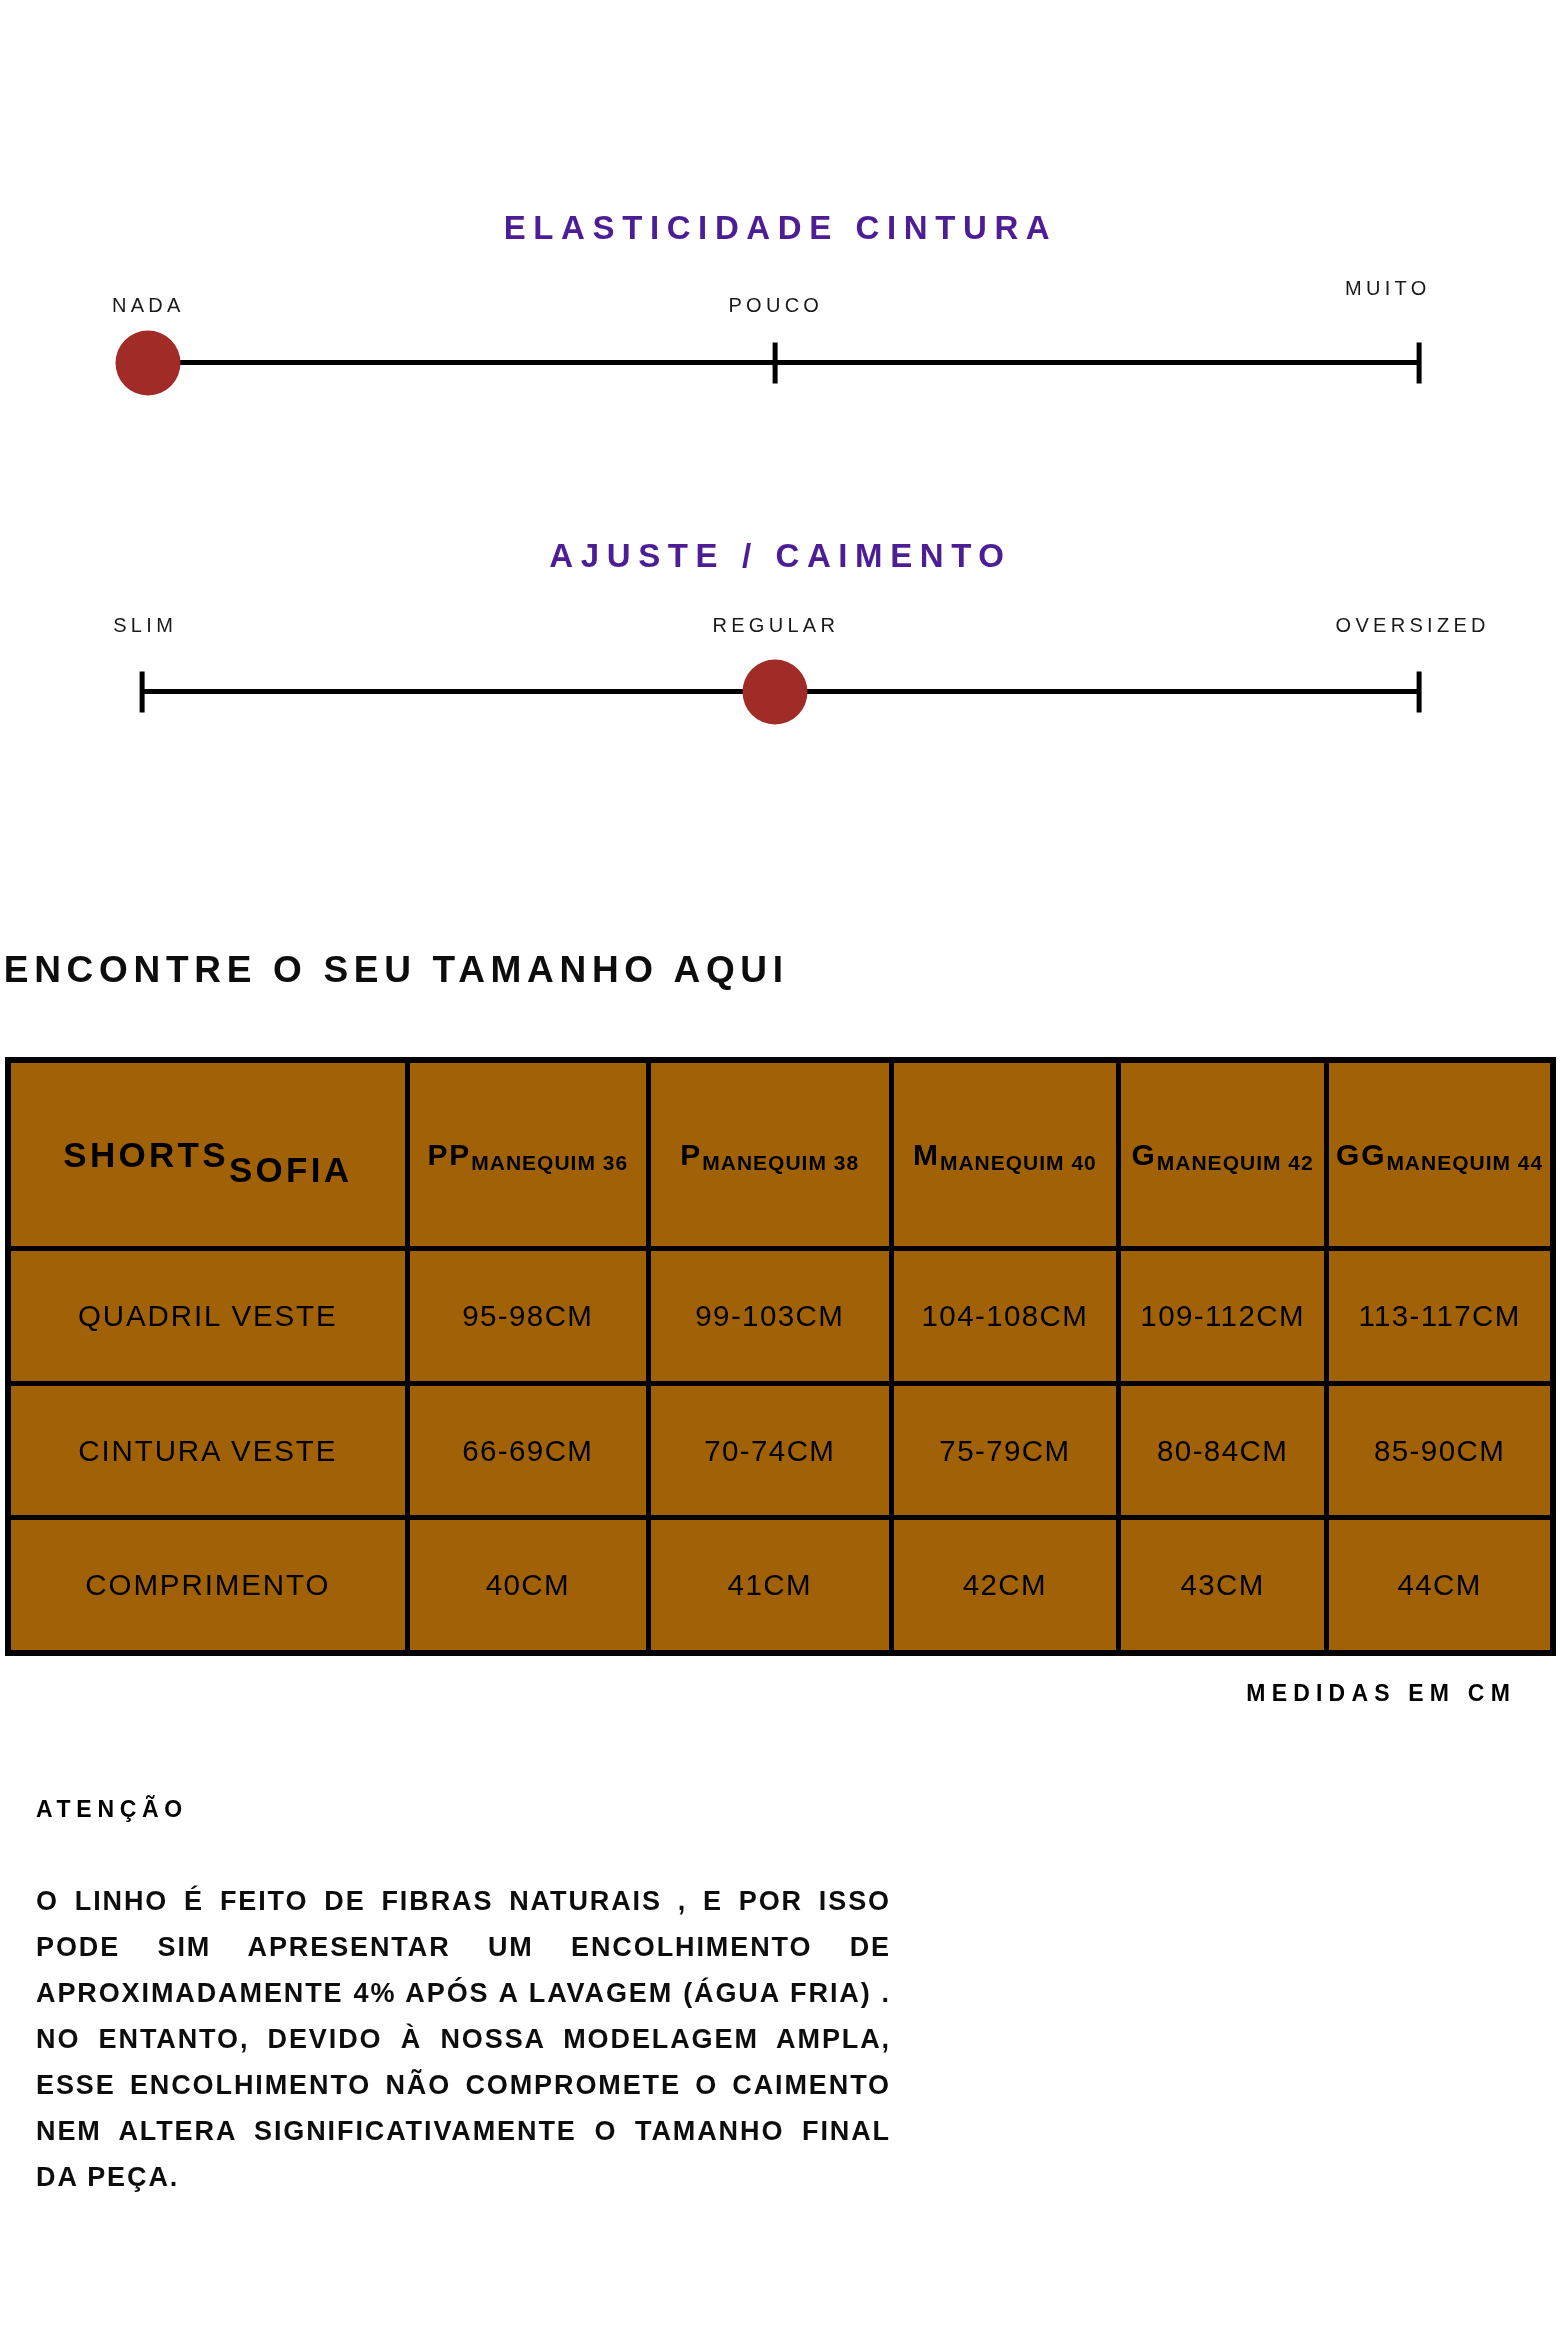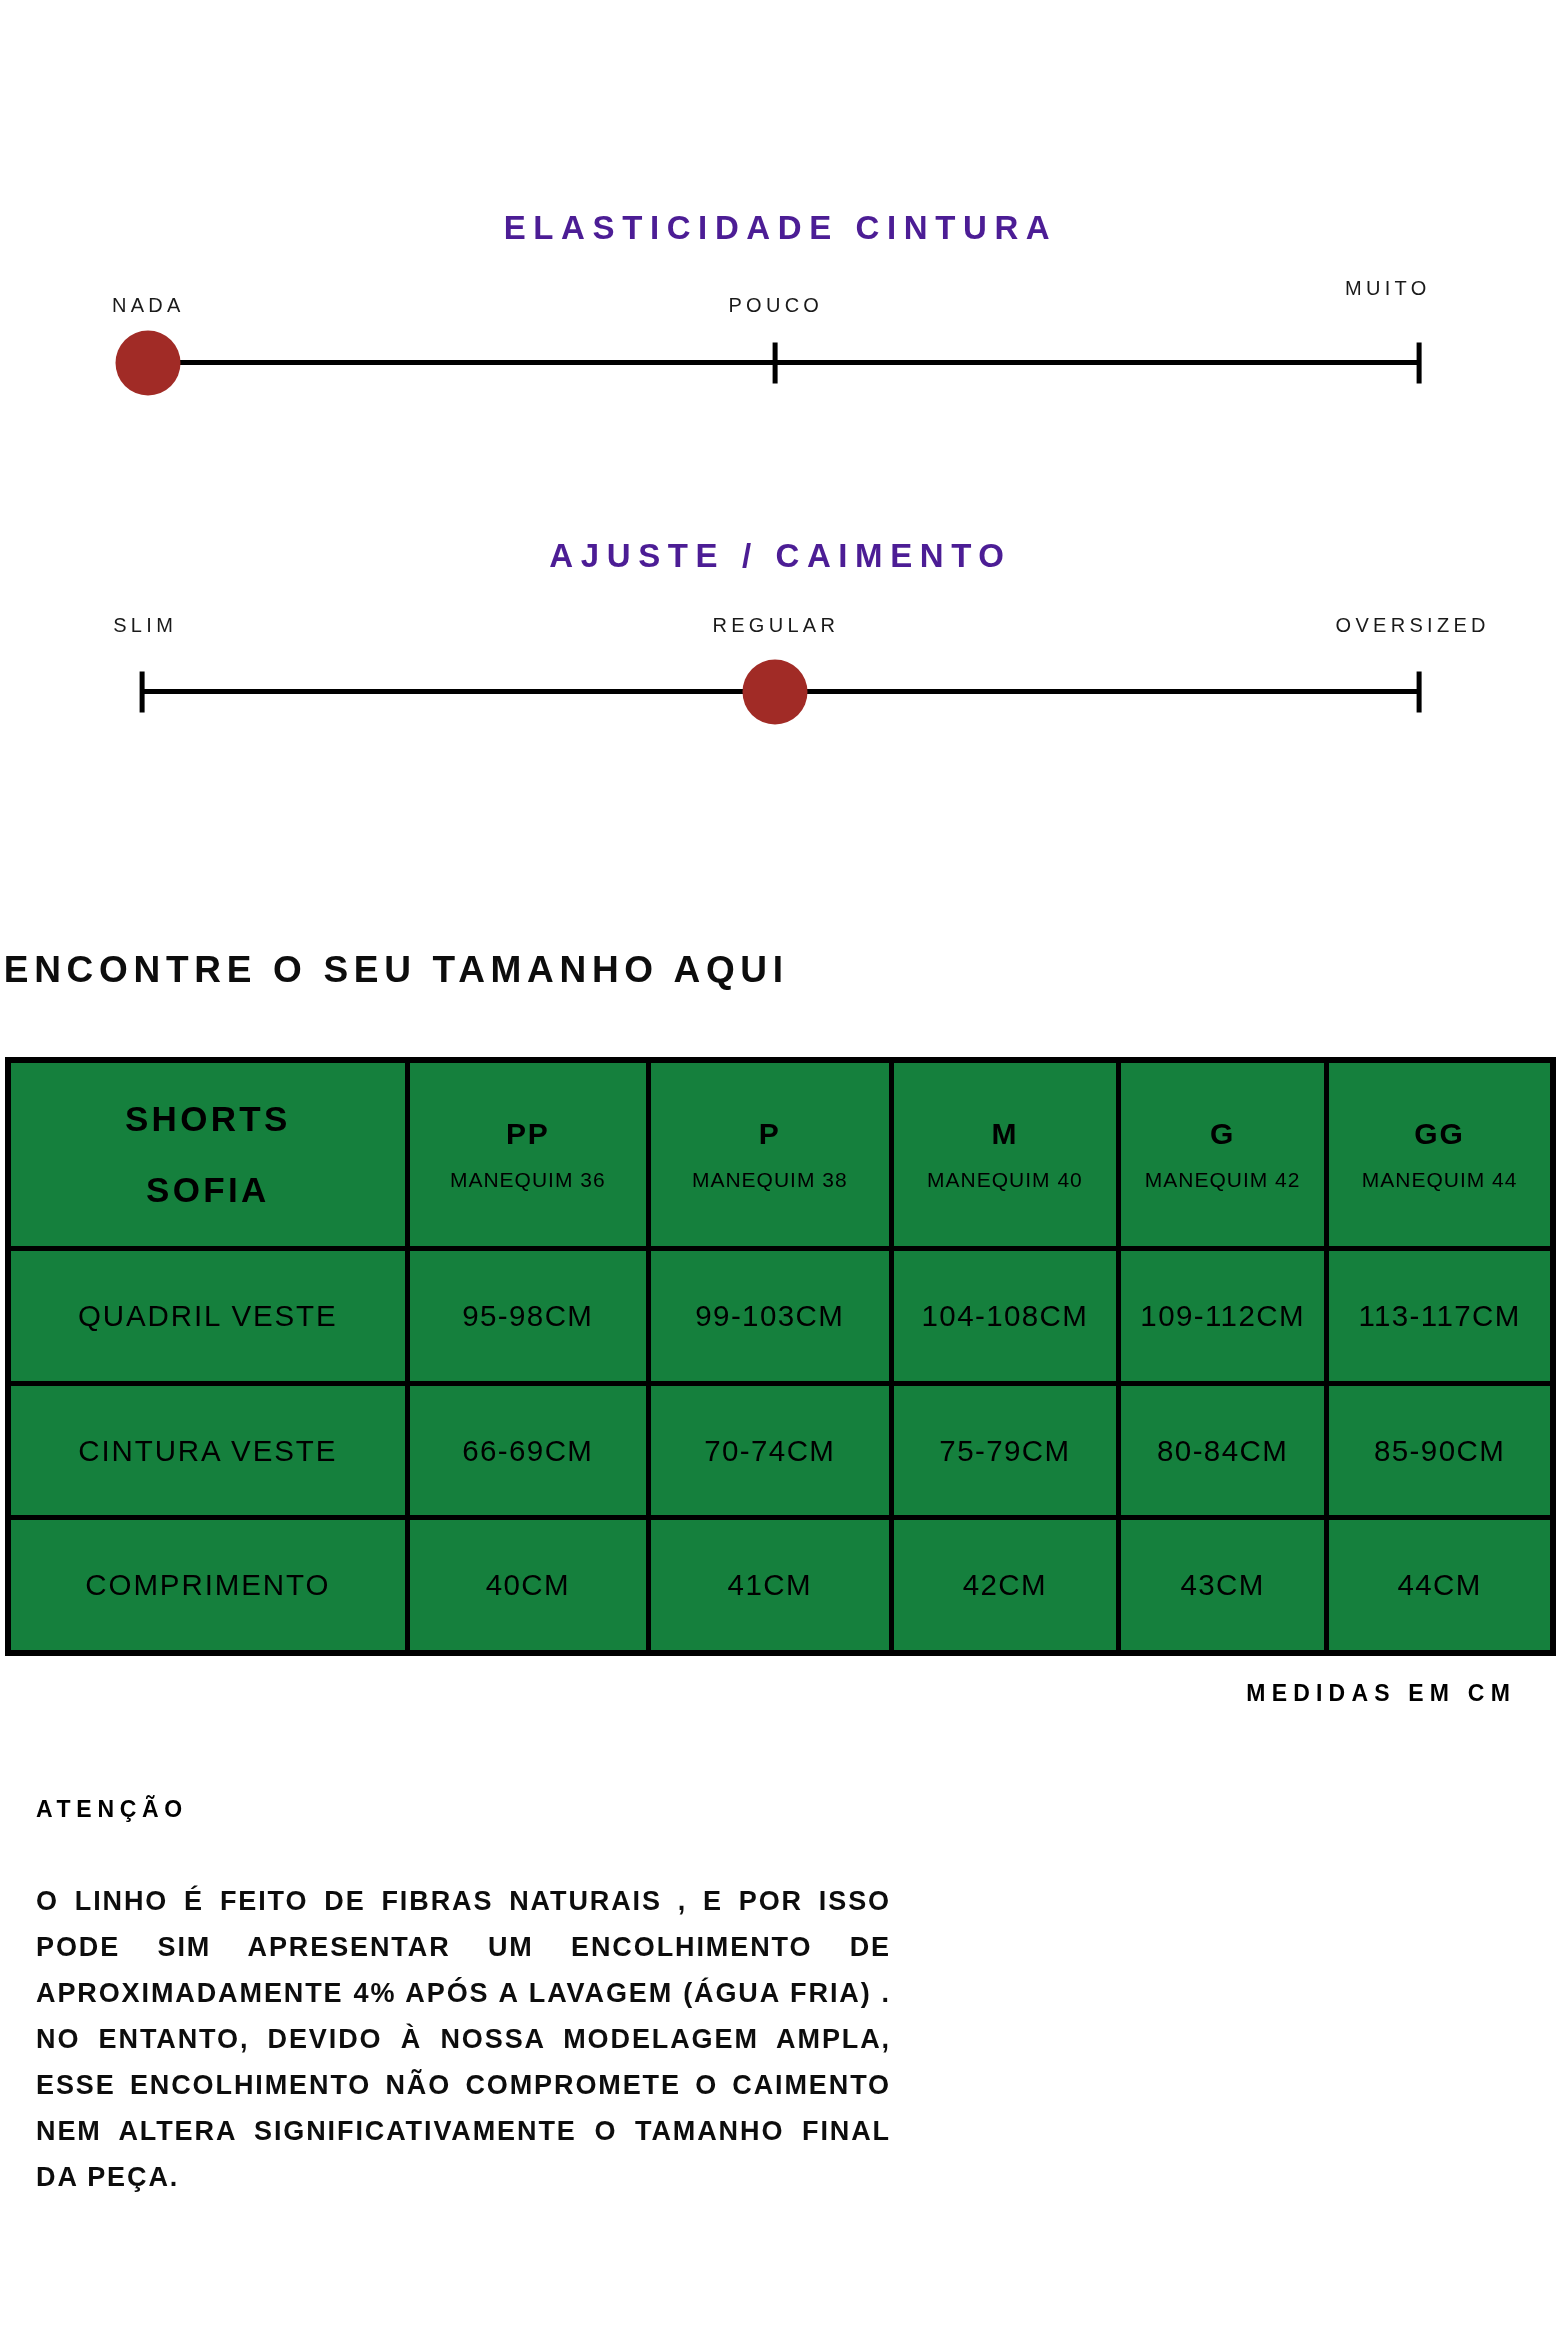--- a/index.html
+++ b/index.html
@@ -42,27 +42,27 @@
   }
   .size-table{
     position:absolute;left:4.8px;right:4.8px;top:1057px;height:587px;
     background:#000;border:6.7px solid #000;
     display:grid;
     grid-template-columns:26fr 15.6fr 15.7fr 14.7fr 13.4fr 14.6fr;
     grid-template-rows:32fr 22.7fr 22.6fr 22.7fr;
     gap:4.8px;
   }
   .cell{
-    background:#15803d;display:flex;flex-direction:column;
+    background:#a16207;display:flex;flex-direction:row;
     align-items:center;justify-content:center;text-align:left;
   }
   .product-name-line{font-size:35px;font-weight:700;letter-spacing:3.3px;}
   .product-name-line + .product-name-line{margin-top:31px;}
   .size-letter{font-size:30px;font-weight:700;letter-spacing:1.9px;}
-  .mannequin{font-size:21px;font-weight:400;letter-spacing:1px;margin-top:17px;}
+  .mannequin{font-size:21px;font-weight:700;letter-spacing:1px;margin-top:17px;}
   .row-label{font-size:29.5px;font-weight:400;letter-spacing:1.9px;}
   .cell-value{font-size:29.5px;font-weight:400;letter-spacing:1.4px;}
 
   .footnote{
     position:absolute;right:45px;top:1680px;
     font-size:23px;font-weight:700;letter-spacing:6.2px;white-space:nowrap;
   }
 
   
   .attention-heading{

